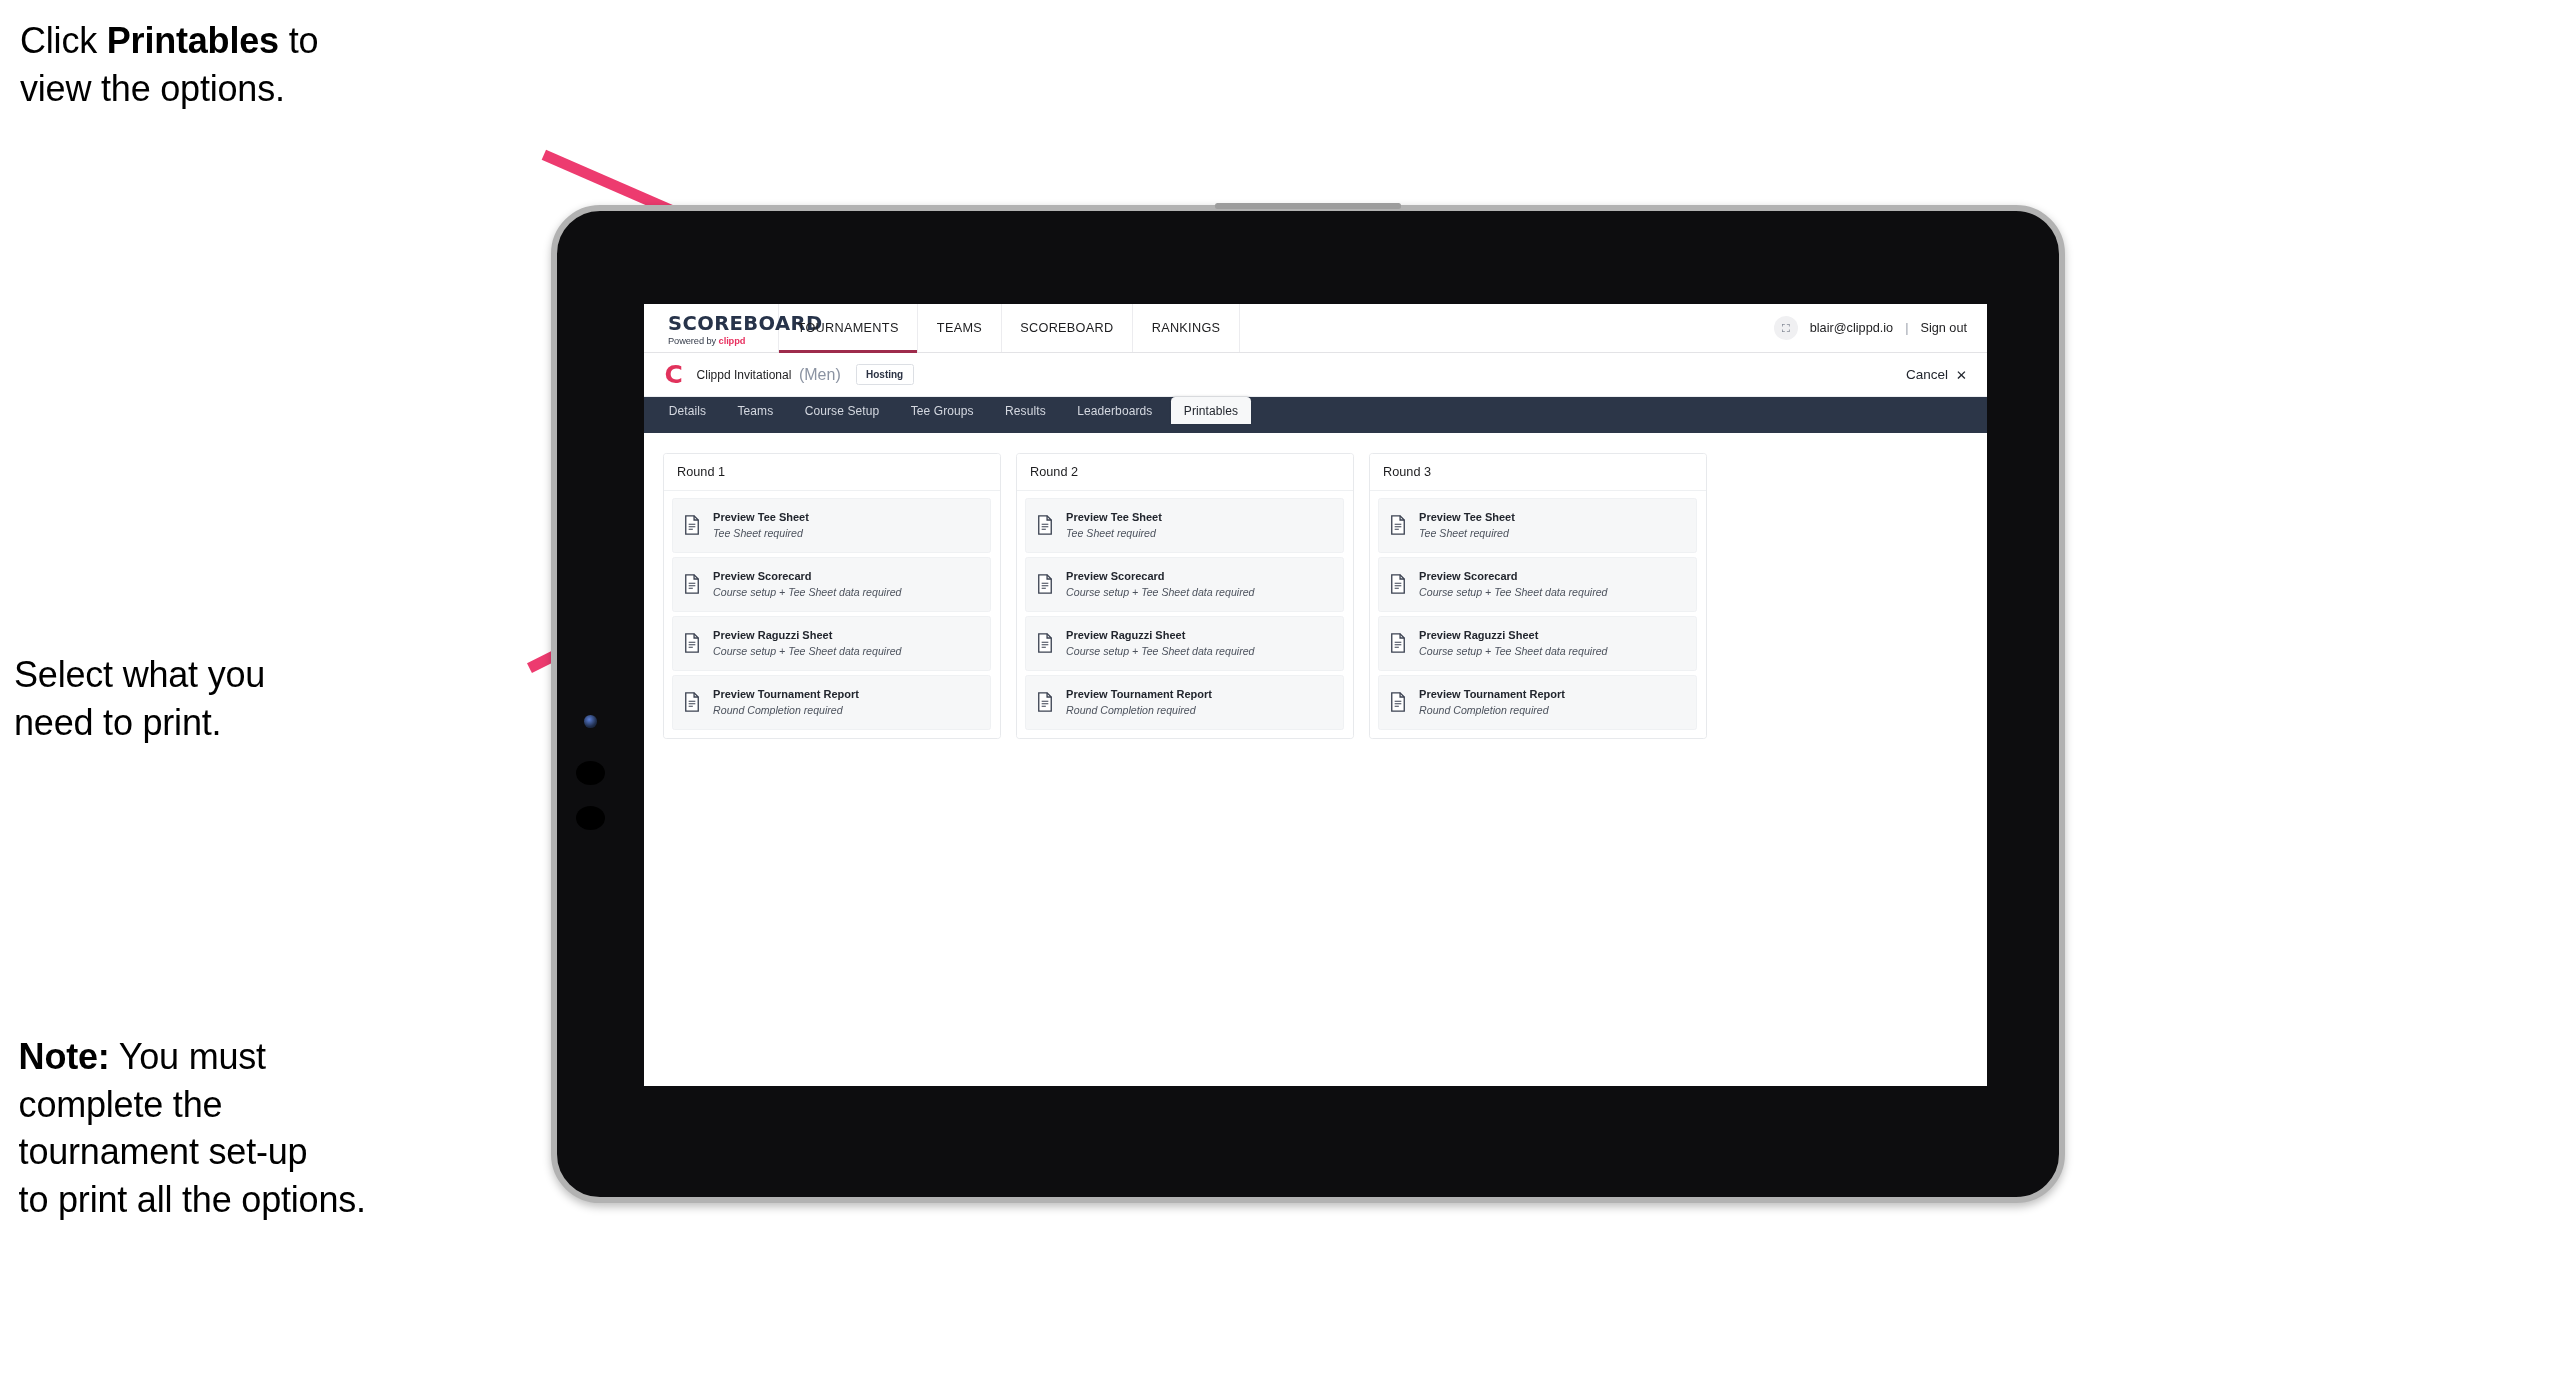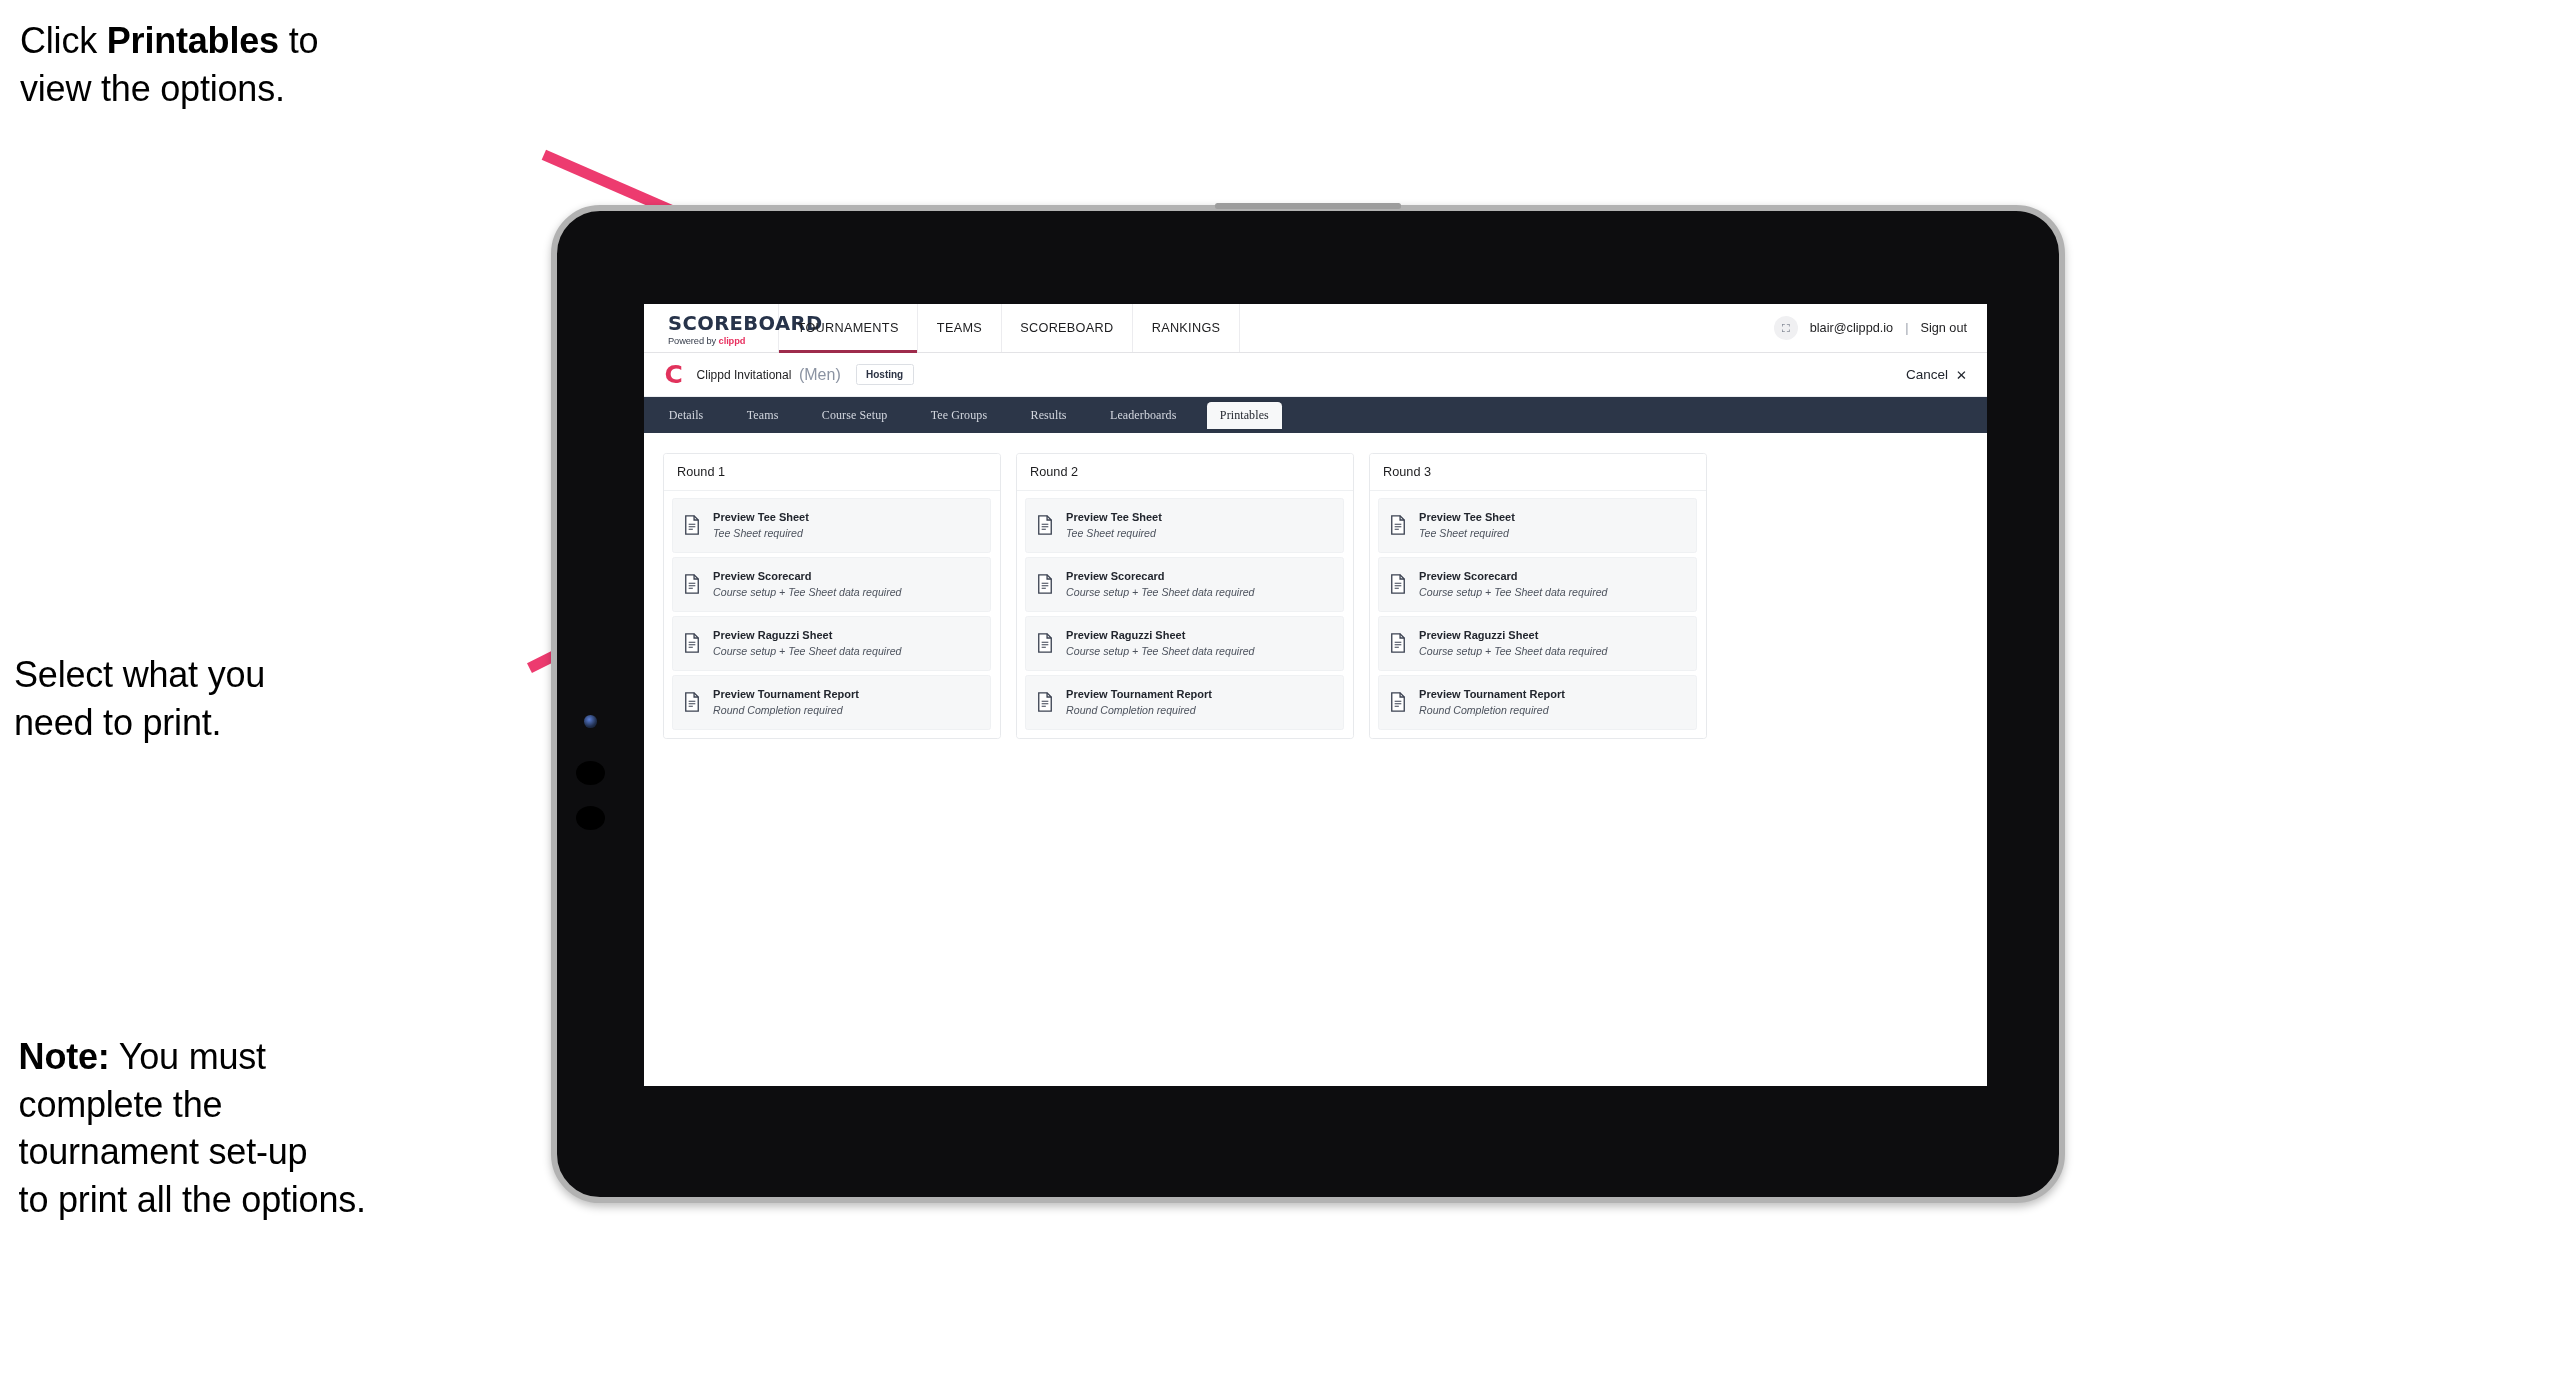--- a/index.html
+++ b/index.html
@@ -130,21 +130,21 @@
   }
   #t-spacer { flex:1; }
   #cancel-btn {
     display:flex; align-items:center; gap:7.6px;
     font-size:13.5px; color:#22262e; cursor:pointer;
   }
 
   
   #tabbar {
     height:36px; background:#2c3648;
-    display:flex; align-items:center; padding-left:12px; gap:18px;font-family:Liberation Serif, serif;
+    display:flex; align-items:flex-start; padding-left:12px; gap:6px;
   }
   .tab {
     font-size:12px; color:#d4d8e0; padding:0 12.7px;
     height:27px; display:flex; align-items:center; cursor:pointer;
     border-radius:4.2px 4.2px 0 0; letter-spacing:0.1px;
   }
   .tab.active {
     background:#f7f8f9; color:#22262e; font-weight:normal;
     box-shadow:0 -0.8px 2.5px rgba(0,0,0,0.12);
   }

